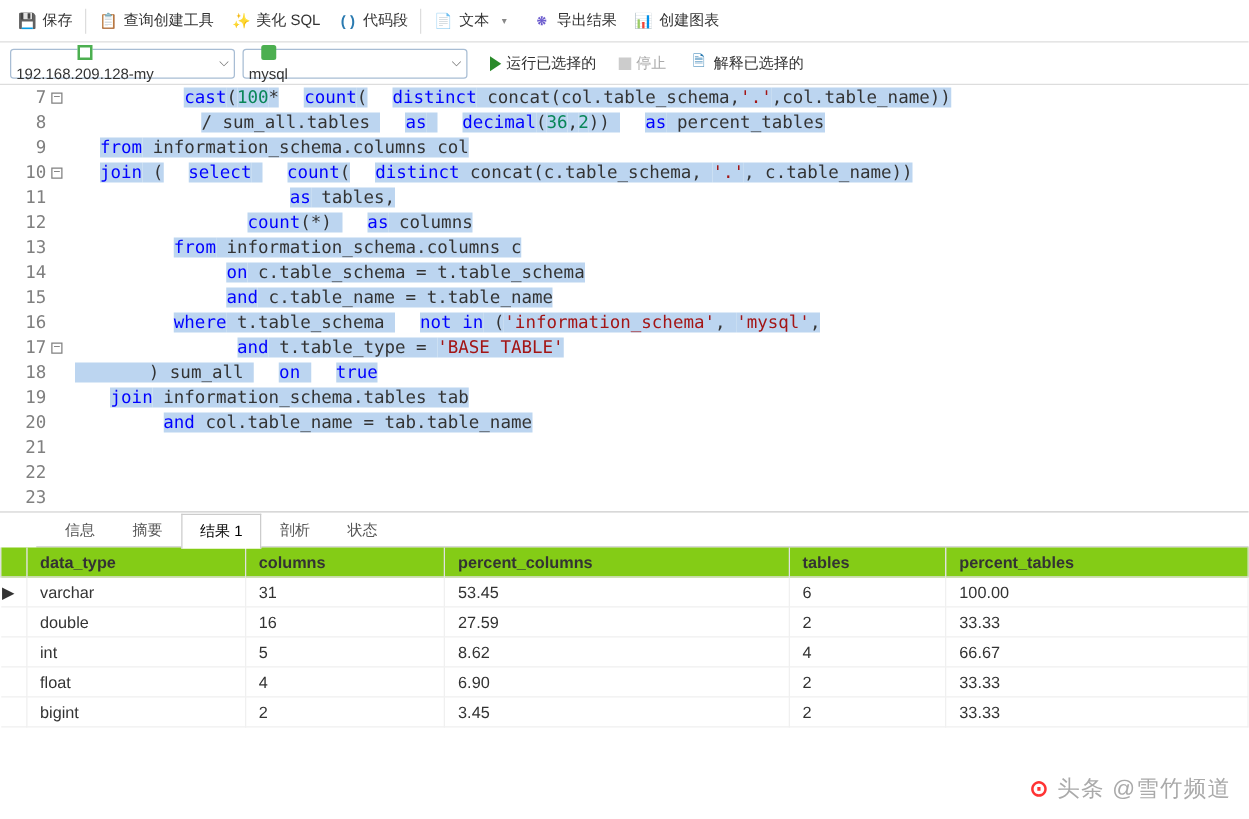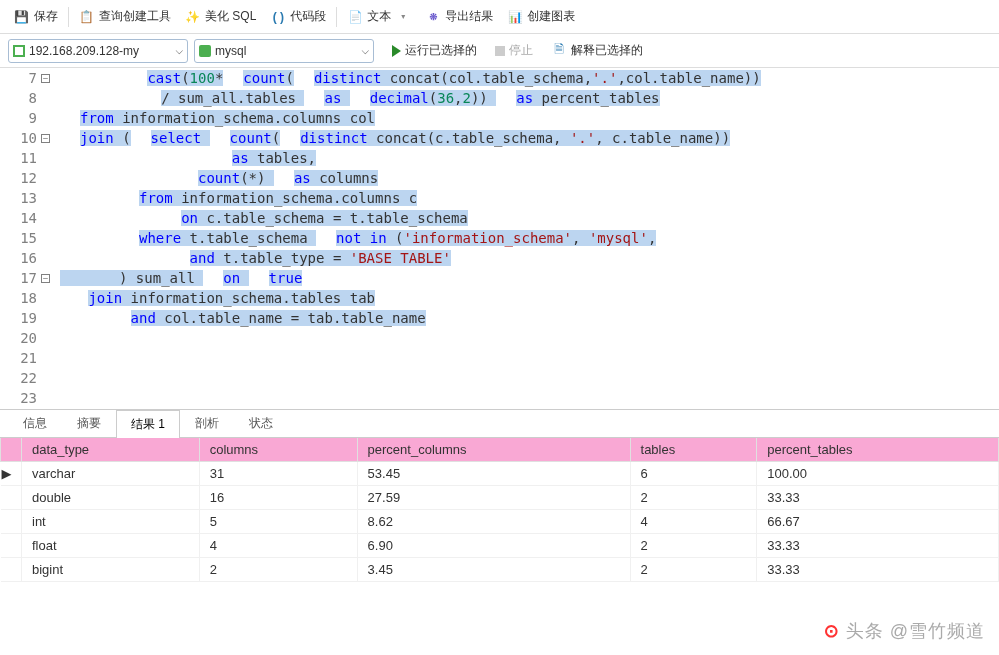--- a/index.html
+++ b/index.html
@@ -3,38 +3,38 @@
 <meta charset="utf-8">
 <style>
 * { margin: 0; padding: 0; box-sizing: border-box; }
 body { font-family: "Microsoft YaHei", Arial, sans-serif; font-size: 12px; background: #fff; color: #333; width: 999px; height: 655px; overflow: hidden; position: relative; }
 .toolbar { display: flex; align-items: center; padding: 4px 8px; border-bottom: 1px solid #ddd; gap: 2px; height: 34px; }
 .toolbar .btn { display: flex; align-items: center; gap: 4px; padding: 4px 6px; cursor: pointer; border-radius: 2px; }
 .toolbar .sep { width: 1px; height: 20px; background: #ddd; margin: 0 2px; }
 .icon { display: inline-flex; width: 16px; height: 16px; align-items: center; justify-content: center; }
 .conn-bar { display: flex; align-items: center; padding: 4px 8px; border-bottom: 1px solid #ddd; gap: 6px; height: 34px; }
 .dropdown { display: flex; align-items: center; border: 1px solid #a8bdd4; border-radius: 3px; padding: 2px 4px; height: 24px; gap: 4px; min-width: 180px; background: #fff; justify-content: space-between; }
-.dropdown .dd-left { display:flex; align-items:center; gap:4px; }
+.dropdown .dd-left { display:flex; align-items:center; gap:4px;flex-direction:column; }
 .dropdown .chev { color: #666; font-size: 10px; }
 .run-btn { display: flex; align-items: center; gap: 4px; cursor: pointer; padding: 2px 6px; }
 .editor-wrap { display: flex; height: 342px; border-bottom: 1px solid #ccc; font-family: Consolas, monospace; font-size: 14px; }
 .gutter { width: 56px; background: #fff; text-align: right; color: #808080; user-select: none; }
 .gutter .ln { padding: 0 6px 0 0; height: 20px; line-height: 20px; display: flex; justify-content: flex-end; align-items: center; gap: 2px; }
 .gutter .fold { display:inline-block; width:9px; height:9px; border:1px solid #808080; line-height:7px; text-align:center; font-size:9px; color:#808080; margin-left:2px; }
 .code-area { flex: 1; position: relative; overflow: hidden; }
 .code-line { height: 20px; line-height: 20px; white-space: pre; padding-left: 4px; }
 .codesel { background: #bcd5f0; }
 .kw { color: #0000ff; margin-left: 20px; }
 .num { color: #098658; }
 .str { color: #a31515; }
-.tabs { display: flex; border-bottom: 1px solid #ccc; height: 28px; align-items: flex-end; padding-left: 8px; }
+.tabs { display: flex; border-bottom: 1px solid #ccc; height: 28px; align-items: center; padding-left: 8px; margin-left: 29px; }
 .tab { padding: 5px 14px; cursor: pointer; border: 1px solid transparent; border-bottom: none; color: #555; }
 .tab.active { border-color: #ccc; background: #fff; position: relative; top: 1px; color: #000; }
 .grid { width: 100%; border-collapse: collapse; font-size: 13px; }
-.grid th { text-align: left; font-weight: normal; padding: 4px 10px; border: 1px solid #e0e0e0; border-top: none; background: #f9a8d4; color: #333; }
+.grid th { text-align: left; font-weight: bold; padding: 4px 10px; border: 1px solid #e0e0e0; border-top: none; background: #84cc16; color: #333; }
 .grid td { padding: 4px 10px; border: 1px solid #f0f0f0; border-left: none; border-top: none; }
 .grid td.num-cell { }
 .row-indicator { width: 12px; display:inline-block; text-align:center; color:#333; }
 .icon-blue { color: #2a7ab0; }
 .icon-orange { color: #d88c00; }
 .icon-purple { color: #6a5acd; }
 .icon-teal { color: #1a9e9e; }
 .icon-gray { color: #888; }
 .play { width:0; height:0; border-top:6px solid transparent; border-bottom:6px solid transparent; border-left:9px solid #2a8a2a; display:inline-block; }
 .stop-sq { width:10px; height:10px; background:#ccc; display:inline-block; }
@@ -132,20 +132,21 @@
     </div>
   <div class="code-area" id="code-area">
       <div class="code-line"><span>        </span><span class="kw codesel">cast</span><span class="codesel">(</span><span class="num codesel">100</span><span class="codesel">*</span><span class="kw codesel">count</span><span class="codesel">(</span><span class="kw codesel">distinct</span><span class="codesel"> concat(col.table_schema,</span><span class="str codesel">'.'</span><span class="codesel">,col.table_name))</span></div>
       <div class="code-line"><span>            </span><span class="codesel">/ sum_all.tables </span><span class="kw codesel">as</span><span class="codesel"> </span><span class="kw codesel">decimal</span><span class="codesel">(</span><span class="num codesel">36</span><span class="codesel">,</span><span class="num codesel">2</span><span class="codesel">)) </span><span class="kw codesel">as</span><span class="codesel"> percent_tables</span></div>
       <div class="code-line"><span class="kw codesel">from</span><span class="codesel"> information_schema.columns col</span></div>
       <div class="code-line"><span class="kw codesel">join</span><span class="codesel"> (</span><span class="kw codesel">select</span><span class="codesel"> </span><span class="kw codesel">count</span><span class="codesel">(</span><span class="kw codesel">distinct</span><span class="codesel"> concat(c.table_schema, </span><span class="str codesel">'.'</span><span class="codesel">, c.table_name))</span></div>
       <div class="code-line"><span>                  </span><span class="kw codesel">as</span><span class="codesel"> tables,</span></div>
       <div class="code-line"><span>              </span><span class="kw codesel">count</span><span class="codesel">(*) </span><span class="kw codesel">as</span><span class="codesel"> columns</span></div>
       <div class="code-line"><span>       </span><span class="kw codesel">from</span><span class="codesel"> information_schema.columns c</span></div>
       <div class="code-line"><span>            </span><span class="kw codesel">on</span><span class="codesel"> c.table_schema = t.table_schema</span></div>
+      <div class="code-line"><span>            </span><span class="kw codesel">and</span><span class="codesel"> c.table_name = t.table_name</span></div>
       <div class="code-line"><span>       </span><span class="kw codesel">where</span><span class="codesel"> t.table_schema </span><span class="kw codesel">not in</span><span class="codesel"> (</span><span class="str codesel">'information_schema'</span><span class="codesel">, </span><span class="str codesel">'mysql'</span><span class="codesel">,</span></div>
       <div class="code-line"><span>             </span><span class="kw codesel">and</span><span class="codesel"> t.table_type = </span><span class="str codesel">'BASE TABLE'</span></div>
       <div class="code-line"><span class="codesel">       ) sum_all </span><span class="kw codesel">on</span><span class="codesel"> </span><span class="kw codesel">true</span></div>
       <div class="code-line"><span> </span><span class="kw codesel">join</span><span class="codesel"> information_schema.tables tab</span></div>
       <div class="code-line"><span>      </span><span class="kw codesel">and</span><span class="codesel"> col.table_name = tab.table_name</span></div>
     </div>
 </div>
 
 <div class="tabs">
   <div class="tab">信息</div>

